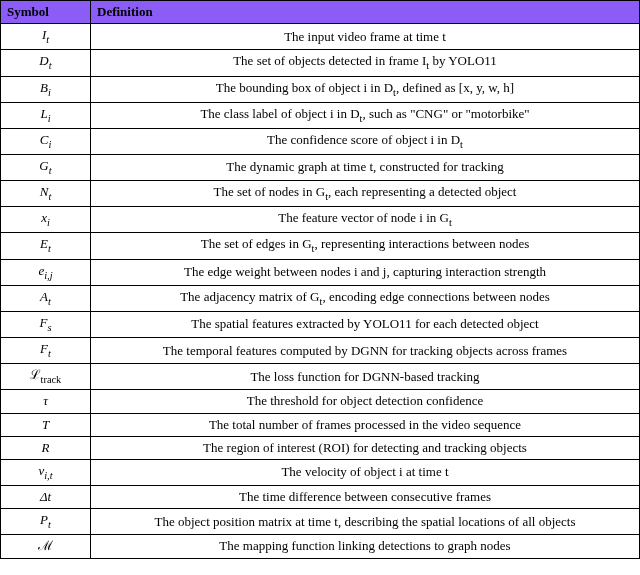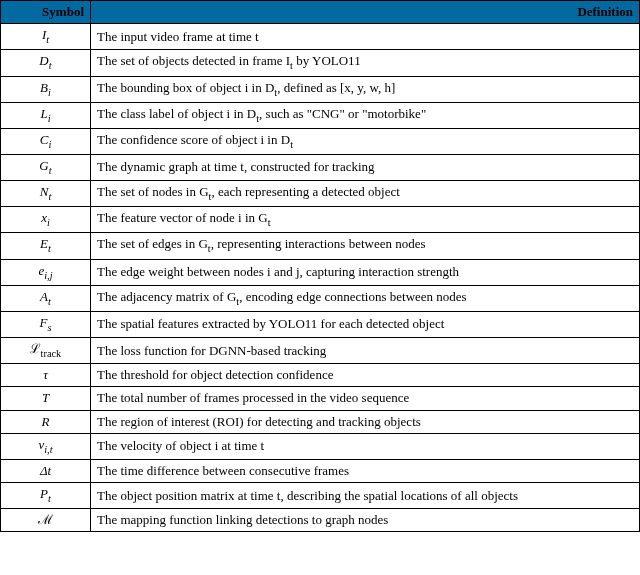--- a/index.html
+++ b/index.html
@@ -18,25 +18,26 @@
     table {
       width: 100%;
       border-collapse: collapse;
       border: 1.5px solid #000;
     }
     th, td {
       border: 1px solid #000;
       padding: 2px 6px;
       vertical-align: middle;
       line-height: 1.4;
+      text-align: center;
     }
     th {
       font-weight: bold;
-      text-align: right;
-      background: #0369a1;
+      text-align: left;
+      background: #8b5cf6;
       font-size: 13px;
     }
     td:first-child {
       text-align: center;
       white-space: nowrap;
       font-style: italic;
       min-width: 80px;
       font-size: 13px;
       margin-left: 6px;
     }
@@ -107,20 +108,24 @@
         </tr>
         <tr>
           <td>A<sub>t</sub></td>
           <td>The adjacency matrix of G<sub>t</sub>, encoding edge connections between nodes</td>
         </tr>
         <tr>
           <td>F<sub>s</sub></td>
           <td>The spatial features extracted by YOLO11 for each detected object</td>
         </tr>
         <tr>
+          <td>F<sub>t</sub></td>
+          <td>The temporal features computed by DGNN for tracking objects across frames</td>
+        </tr>
+        <tr>
           <td style="font-style: normal;">ℒ<sub>track</sub></td>
           <td>The loss function for DGNN-based tracking</td>
         </tr>
         <tr>
           <td>τ</td>
           <td>The threshold for object detection confidence</td>
         </tr>
         <tr>
           <td>T</td>
           <td>The total number of frames processed in the video sequence</td>

